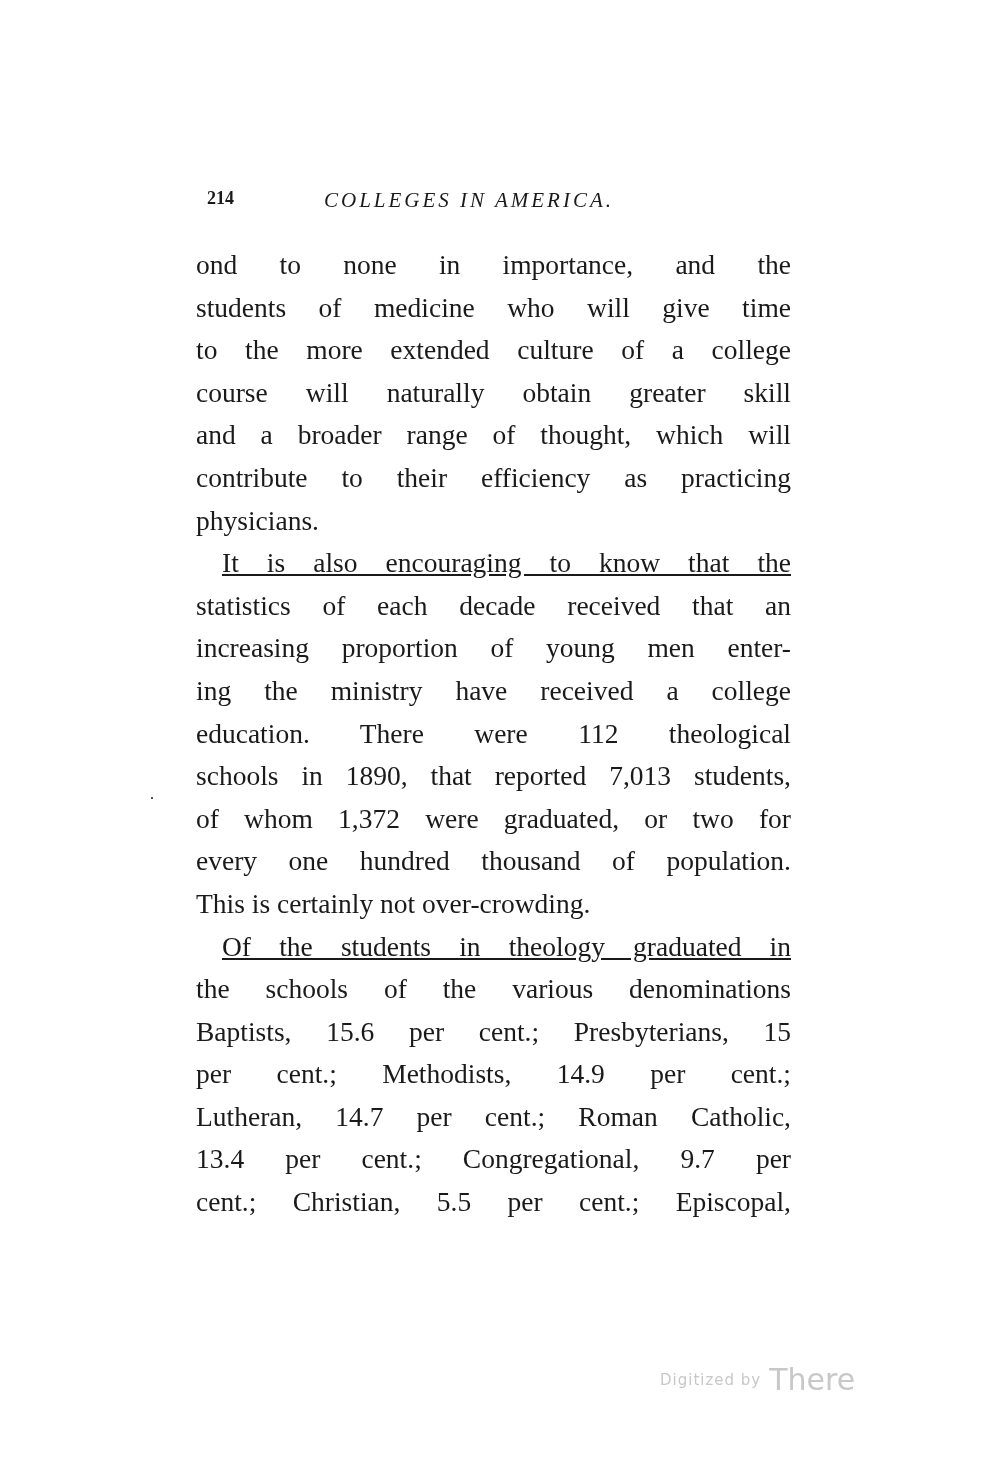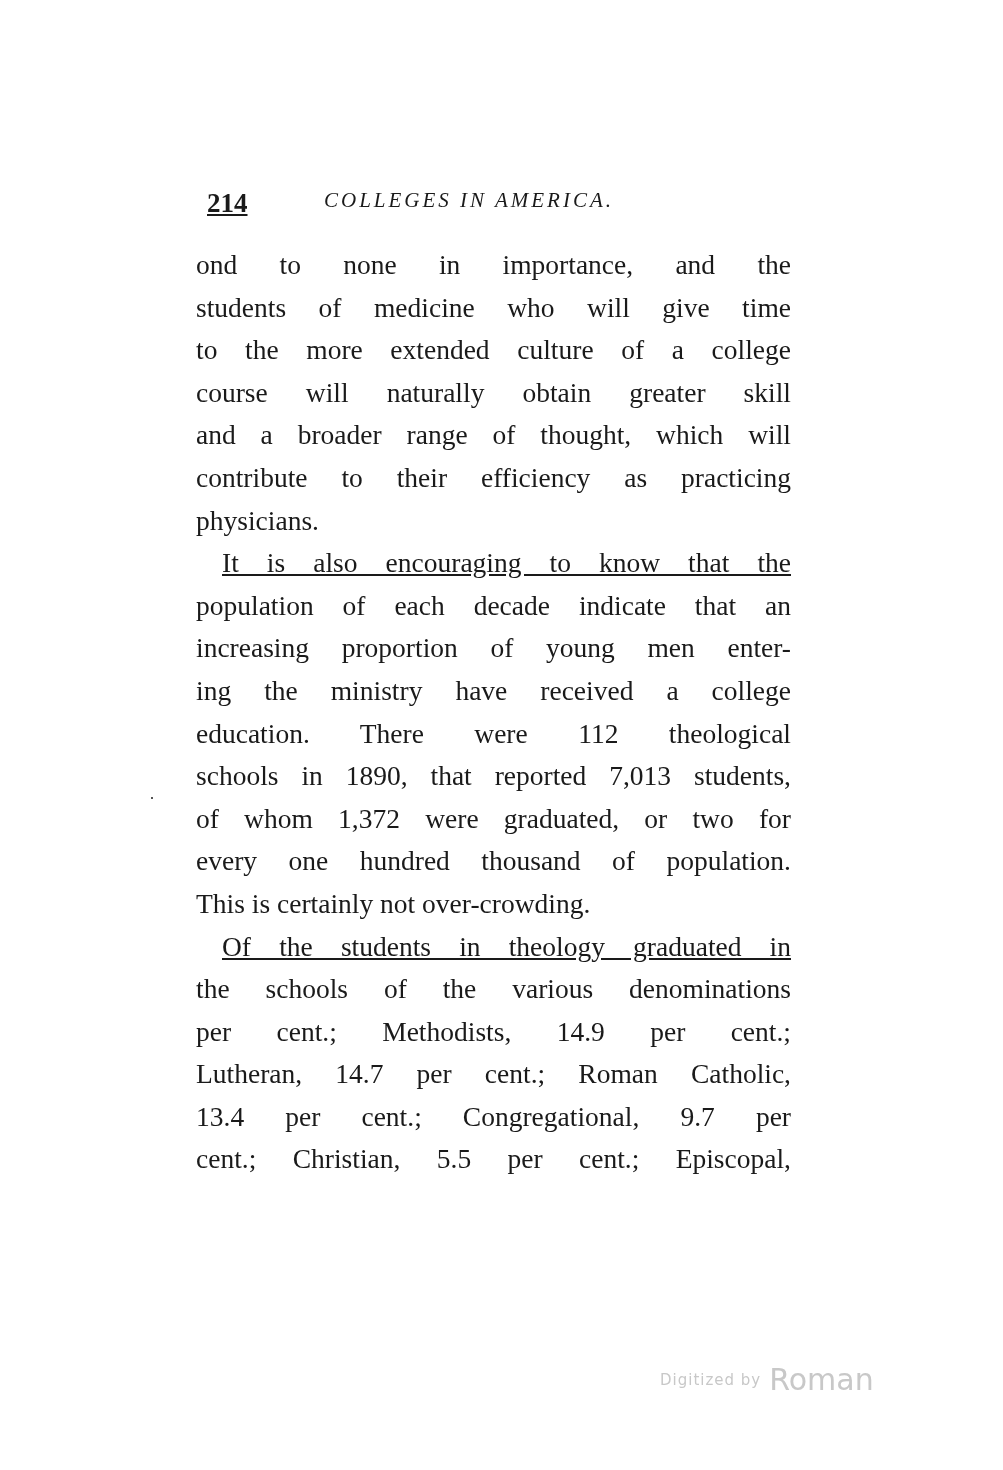--- a/index.html
+++ b/index.html
@@ -21,22 +21,21 @@
       top: 188px;
       width: 595px;
       height: 30px;
       font-size: 22px;
     }
     .page-number {
       position: absolute;
       left: 0;
       top: 0;
       font-weight: bold;
-      font-size: 27px;
-      text-decoration: underline;
+      font-size: 18px;
     }
     .running-title {
       position: absolute;
       left: 117px;
       top: 0;
       font-style: italic;
       letter-spacing: 3px;
       font-size: 21px;
     }
     .body-text {
@@ -104,38 +103,39 @@
     <span class="line">students of medicine who will give time</span>
     <span class="line">to the more extended culture of a college</span>
     <span class="line">course will naturally obtain greater skill</span>
     <span class="line">and a broader range of thought, which will</span>
     <span class="line">contribute to their efficiency as practicing</span>
     <span class="line last">physicians.</span>
   </div>
 
   <div class="paragraph">
     <span class="line indent">It is also encouraging to know that the</span>
-    <span class="line">population of each decade indicate that an</span>
+    <span class="line">statistics of each decade received that an</span>
     <span class="line">increasing proportion of young men enter-</span>
     <span class="line">ing the ministry have received a college</span>
     <span class="line">education. There were 112 theological</span>
     <span class="line">schools in 1890, that reported 7,013 students,</span>
     <span class="line">of whom 1,372 were graduated, or two for</span>
     <span class="line">every one hundred thousand of population.</span>
     <span class="line last">This is certainly not over-crowding.</span>
   </div>
 
   <div class="paragraph">
     <span class="line indent">Of the students in theology graduated in</span>
     <span class="line">the schools of the various denominations</span>
+    <span class="line">Baptists, 15.6 per cent.; Presbyterians, 15</span>
     <span class="line">per cent.; Methodists, 14.9 per cent.;</span>
     <span class="line">Lutheran, 14.7 per cent.; Roman Catholic,</span>
     <span class="line">13.4 per cent.; Congregational, 9.7 per</span>
     <span class="line">cent.; Christian, 5.5 per cent.; Episcopal,</span>
   </div>
 </div>
 
 <div class="stray-mark"></div>
 
 <div class="watermark">
   <span class="small">Digitized by</span>
-  <span class="brand">Roman</span>
+  <span class="brand">There</span>
 </div>
 
 </body></html>

